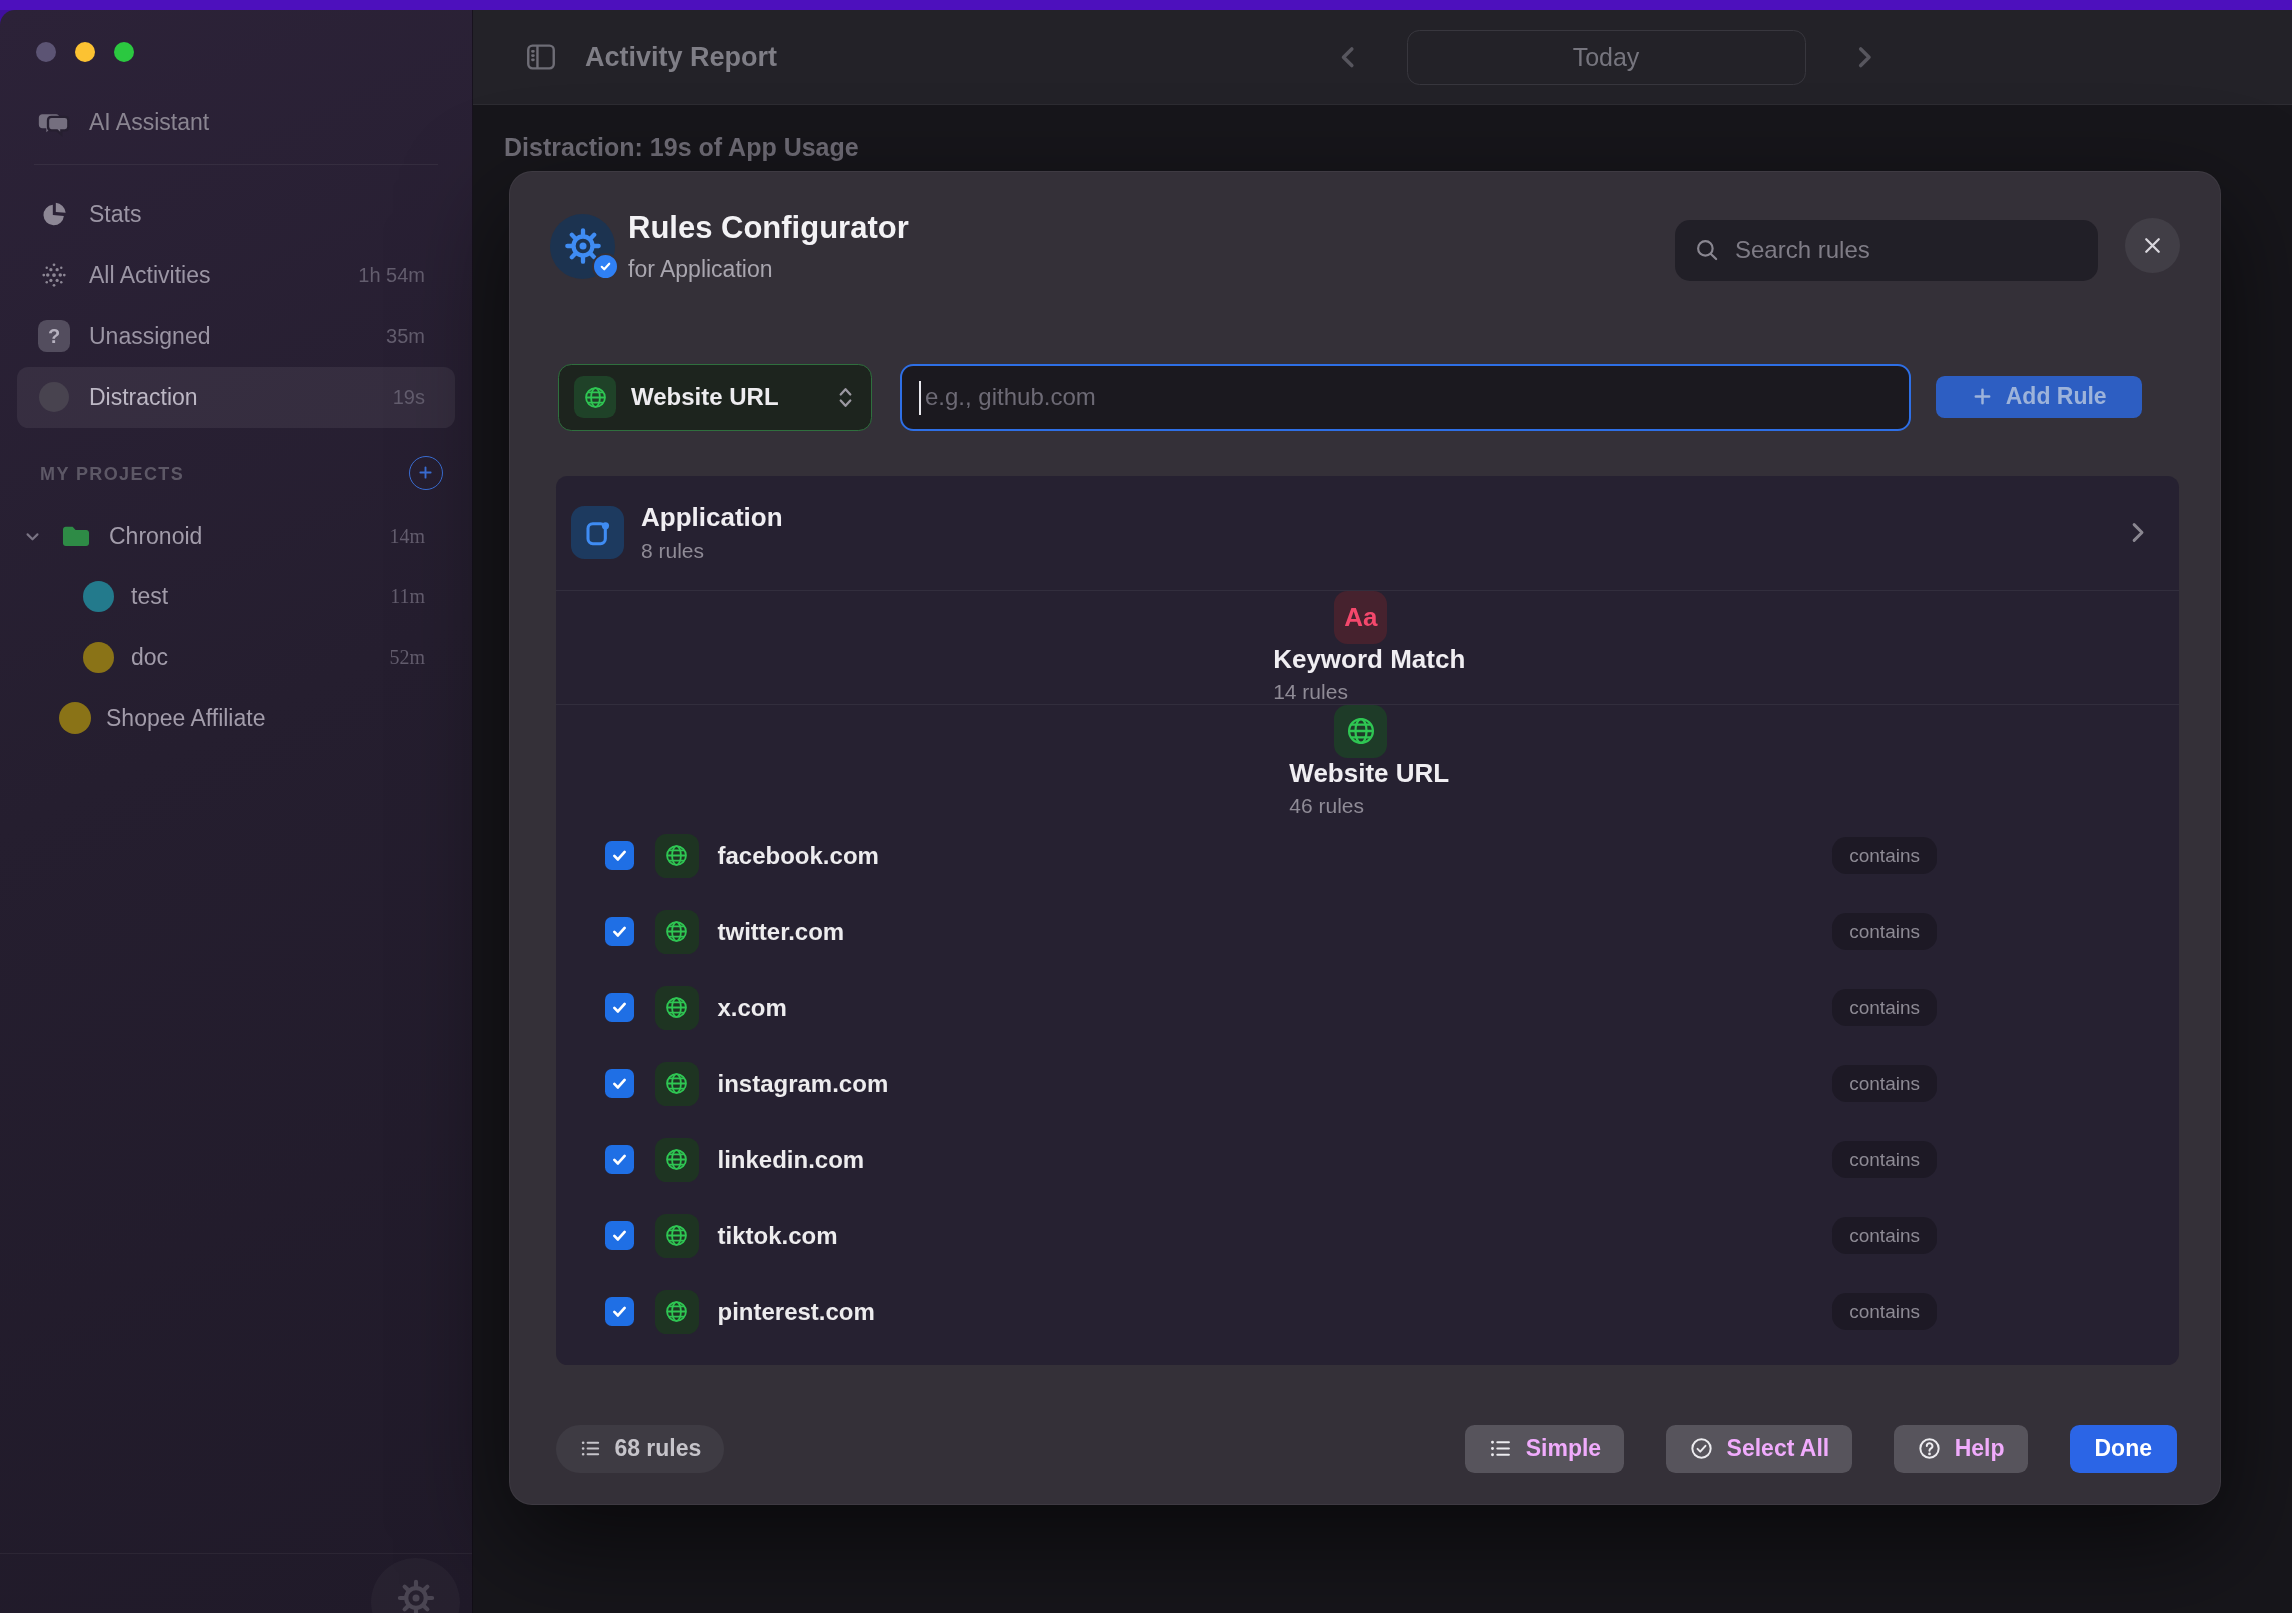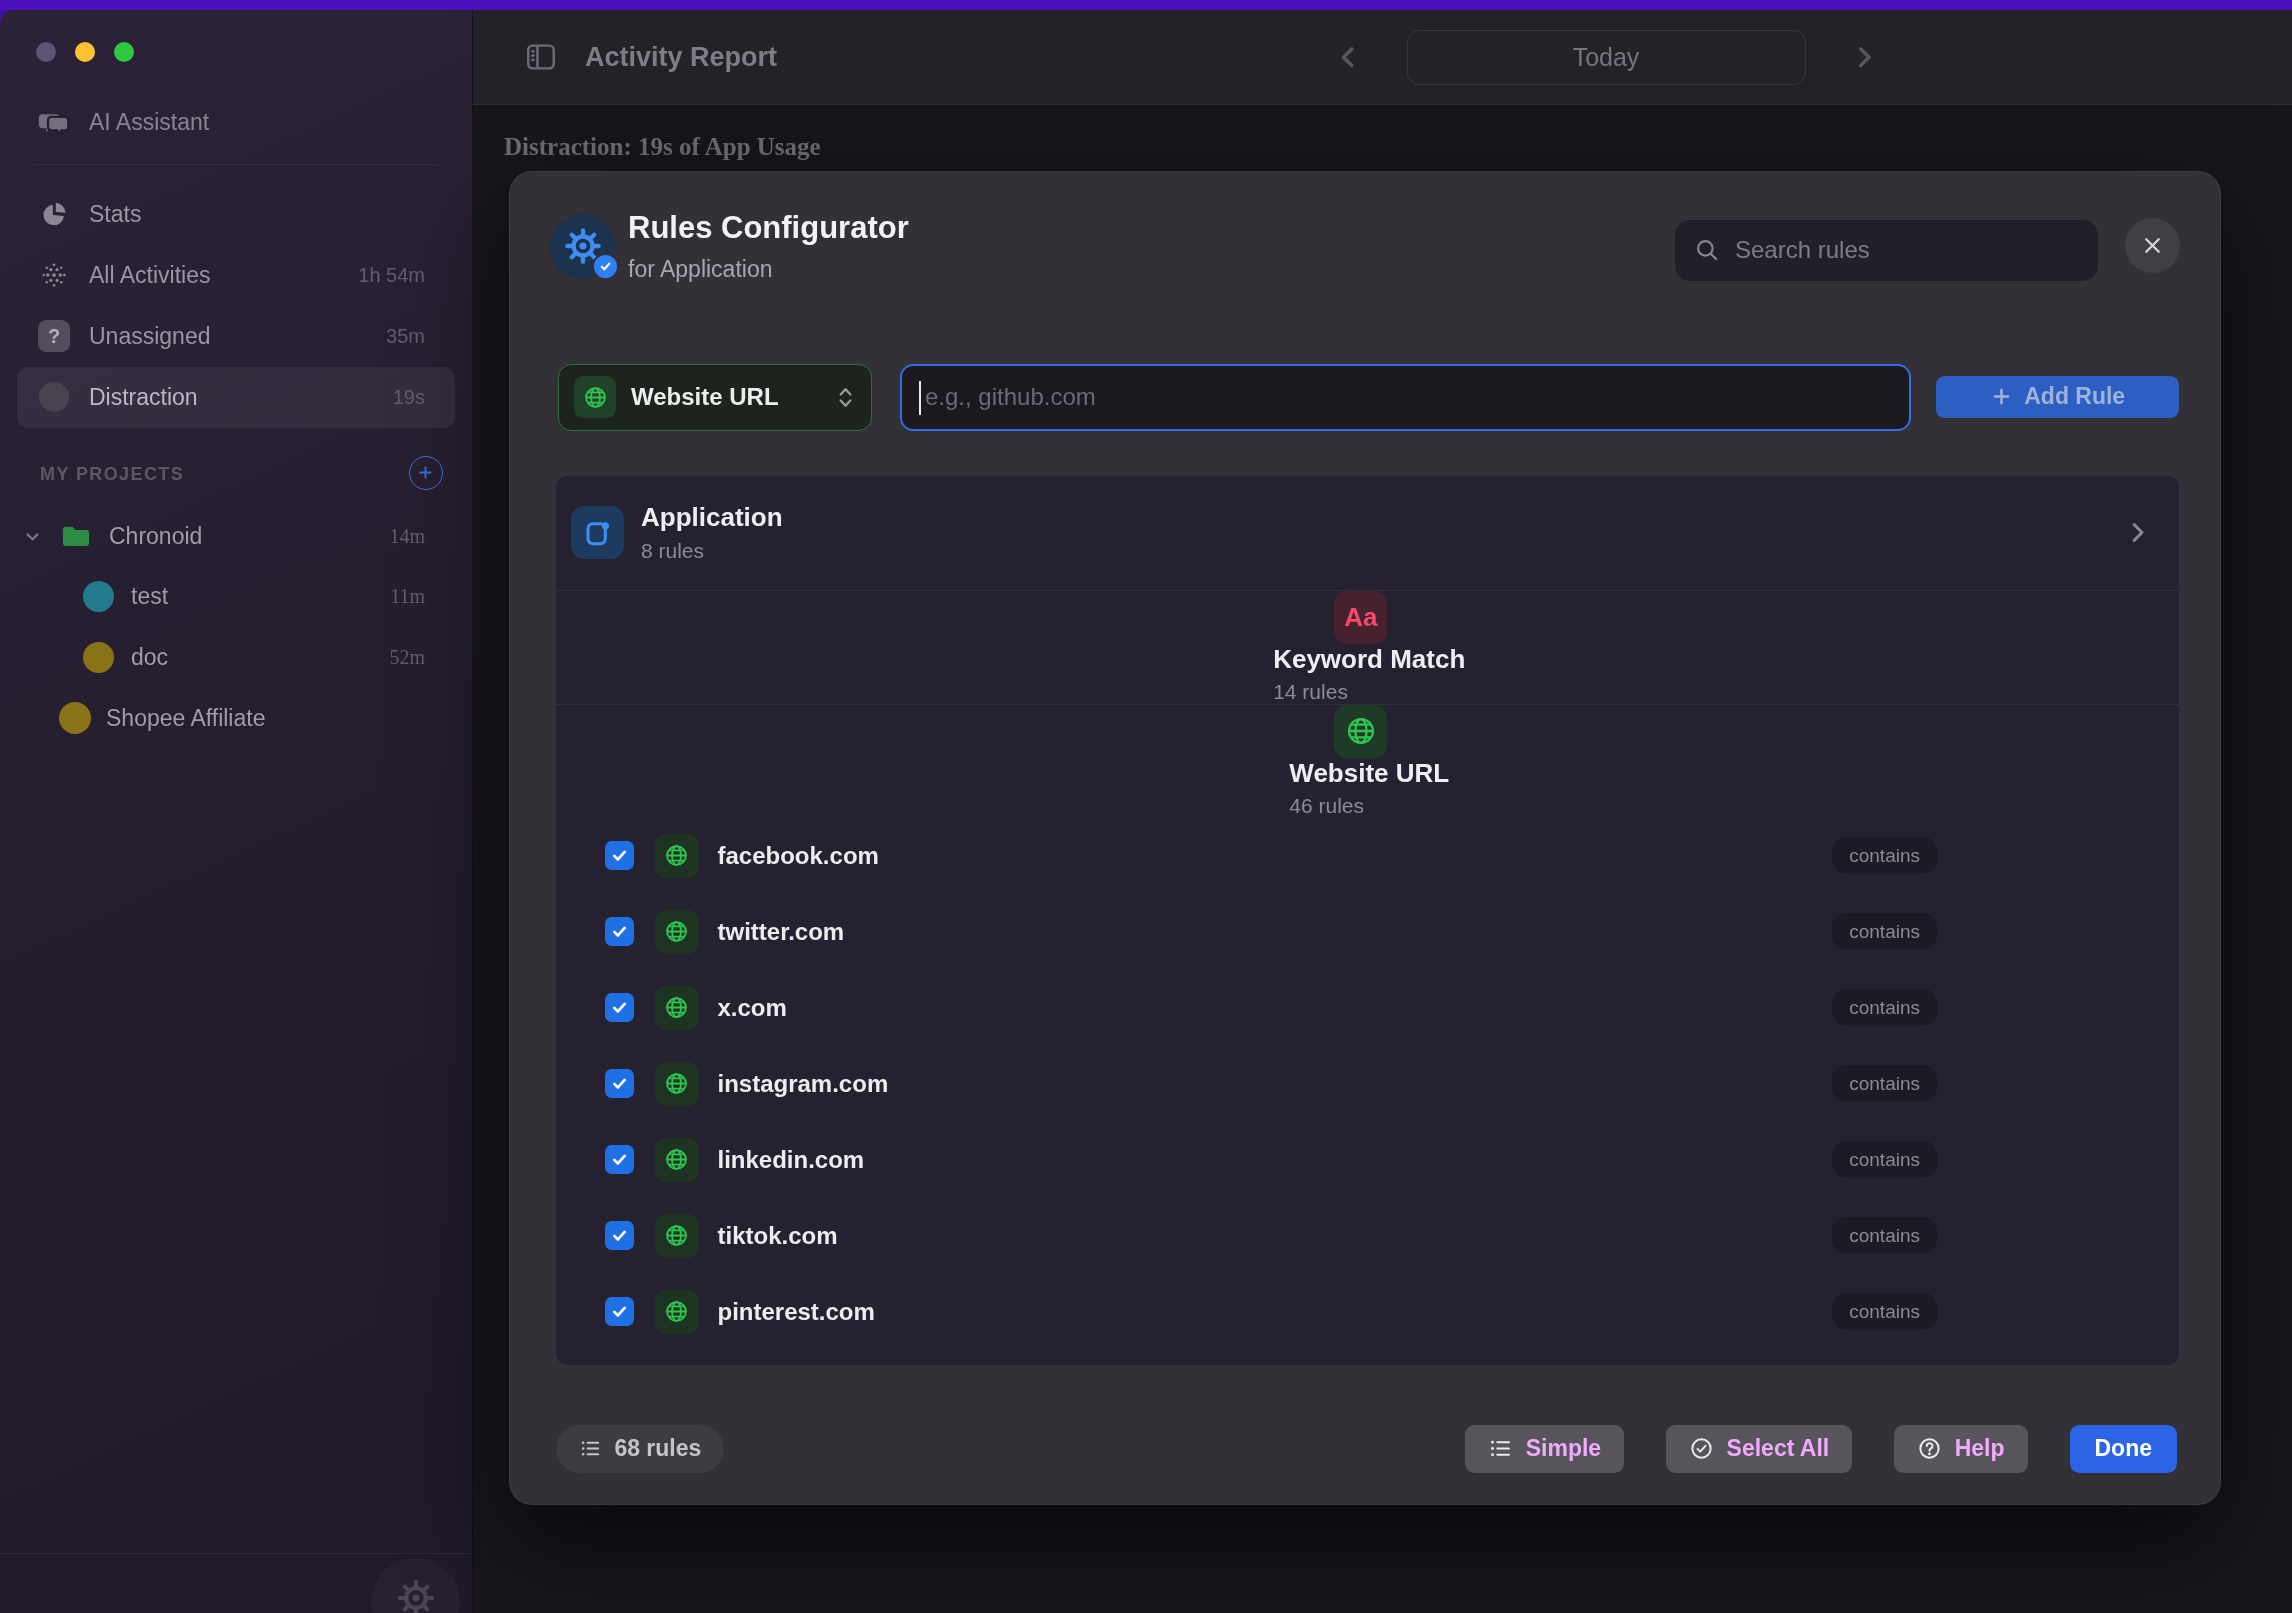--- a/index.html
+++ b/index.html
@@ -51,21 +51,21 @@
   .main { position:absolute; left:473px; top:9.5px; width:1819px; height:1604px; background:#17161b; }
   .titlebar { position:absolute; left:0; top:0; width:1819px; height:95px; background:#232228; border-bottom:1px solid #2d2c32; }
   .tb-left { position:absolute; left:51px; top:0; height:95px; display:flex; align-items:center; gap:27px; }
   .tb-left svg { width:34px; height:34px; color:#6e6d76; }
   .tb-title { font-size:27px; font-weight:bold; color:#7f7e86; }
   .date-nav { position:absolute; left:861px; top:0; height:95px; display:flex; align-items:center; gap:44px; }
   .date-nav .nav-chev { width:28.5px; height:28.5px; color:#57565e; }
   .today-box { width:399px; height:55px; border:1.9px solid #38373e; border-radius:12.4px; display:flex; align-items:center; justify-content:center; font-size:25px; color:#76757e; }
 
   .content { position:absolute; left:0; top:96px; width:1819px; height:1508px; }
-  .context-line { position:absolute; left:31px; top:27px; font-size:25px; font-weight:bold; color:#6f6c76;font-family:Liberation Serif, serif; }
+  .context-line { position:absolute; left:31px; top:27px; font-size:25px; font-weight:bold; color:#6f6c76; }
 
   
   .modal { position:absolute; left:36px; top:65px; width:1712px; height:1334px; background:#343038; border-radius:23px;
     box-shadow:0 38px 105px rgba(0,0,0,.6); border:1px solid rgba(255,255,255,.05); }
 
   .badge { position:absolute; left:40px; top:42px; width:65px; height:65px; border-radius:50%; background:#1c3350; display:flex; align-items:center; justify-content:center; }
   .badge .gear { width:40px; height:40px; color:#3f8cf3; }
   .badge-check { position:absolute; right:-3.8px; bottom:-1.9px; width:27px; height:27px; border-radius:50%; background:#2f80f4; border:2.9px solid #343038; display:flex; align-items:center; justify-content:center; }
   .badge-check svg { width:15px; height:15px; color:#fff; }
 
@@ -83,21 +83,21 @@
   .type-icon { width:42px; height:42px; border-radius:9.5px; background:#1f4228; display:flex; align-items:center; justify-content:center; flex:0 0 auto; }
   .type-icon svg { width:27px; height:27px; color:#2fc653; }
   .type-label { margin-left:15px; font-size:24px; font-weight:bold; color:#edecef; }
   .type-select .updown { margin-left:auto; width:21px; height:25px; color:#9b98a1; }
 
   .rule-input-wrap { position:absolute; left:390px; top:192px; width:1011px; height:67px; background:#1b191f; border:2.9px solid #2e6fe6; border-radius:13.3px; display:flex; align-items:center; }
   .rule-input-wrap .caret { position:absolute; left:17px; top:15px; width:1.9px; height:34px; background:#e9e8ee; }
   .rule-input-wrap input { width:100%; background:transparent; border:none; outline:none; font-size:24px; color:#cfcdd4; padding:0 23px; font-family:inherit; }
   .rule-input-wrap input::placeholder { color:#6d6a75; }
 
-  .add-rule-btn { position:absolute; left:1426px; top:204px; width:243px; height:42px; background:#2d5ec2; border-radius:8.6px; display:flex; align-items:center; justify-content:center; gap:11.4px; color:#9db3da; }
+  .add-rule-btn { position:absolute; left:1426px; top:204px; width:206px; height:42px; background:#2d5ec2; border-radius:8.6px; display:flex; align-items:center; justify-content:center; gap:11.4px; color:#9db3da; }
   .add-rule-btn svg { width:23px; height:23px; }
   .add-rule-btn .lbl { font-size:23px; font-weight:bold; }
 
   .rules-panel { position:absolute; left:46px; top:304px; width:1623px; height:889px; background:#262131; border-radius:11.4px; overflow:hidden; }
   .cat-row { height:114px; display:flex; align-items:center; padding:0 28.5px 0 15px; }
   .cat-row + .cat-row { border-top:1px solid rgba(255,255,255,.06);flex-direction:column; }
   .cat-icon { width:53px; height:53px; border-radius:13.3px; display:flex; align-items:center; justify-content:center; flex:0 0 auto; }
   .cat-icon.app { background:#1d3a5f; color:#3f8cf3; }
   .cat-icon.app svg { width:32px; height:32px; }
   .cat-icon.kw { background:#46222e; color:#f4486c; font-size:26px; font-weight:bold; }

